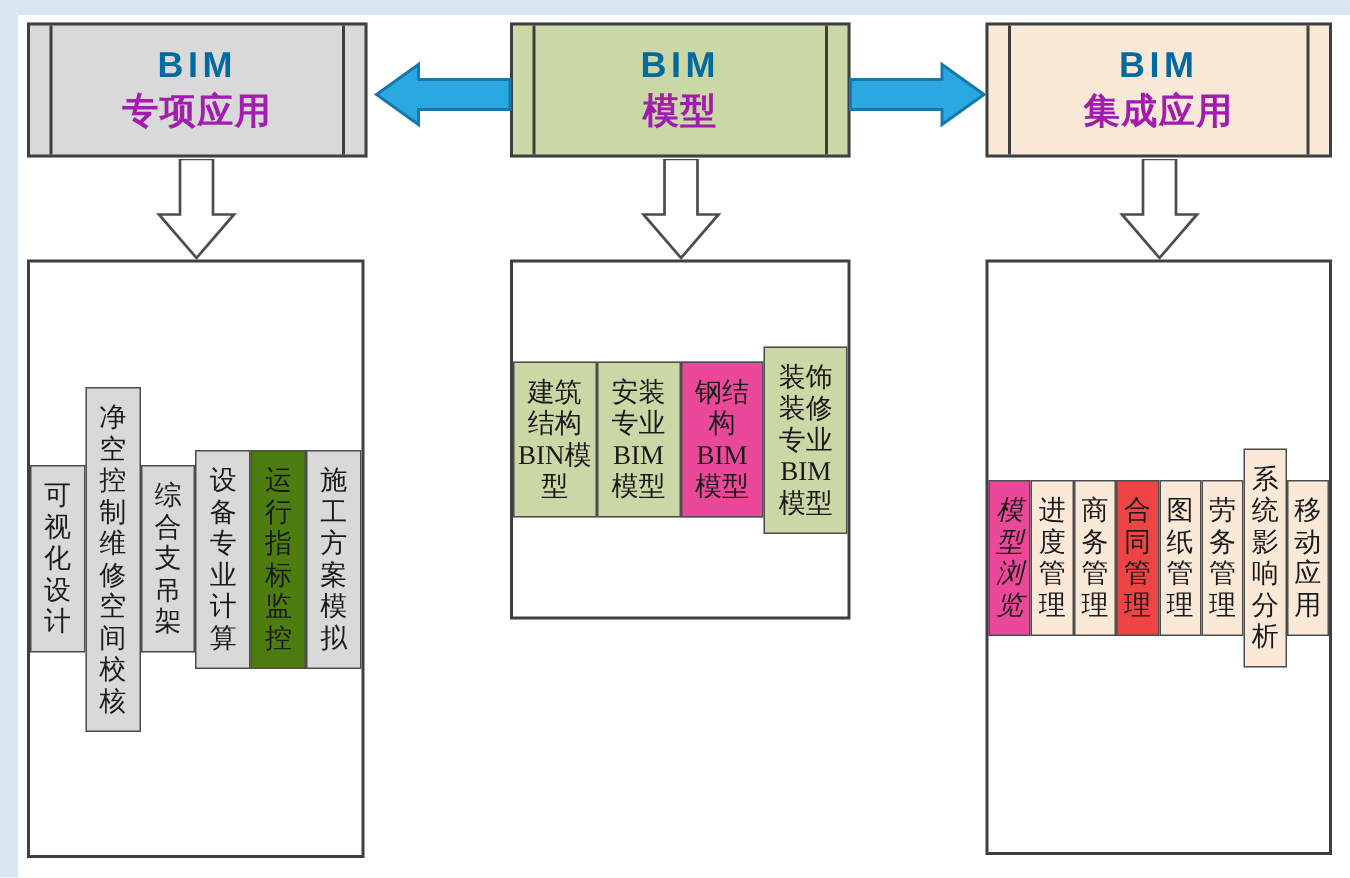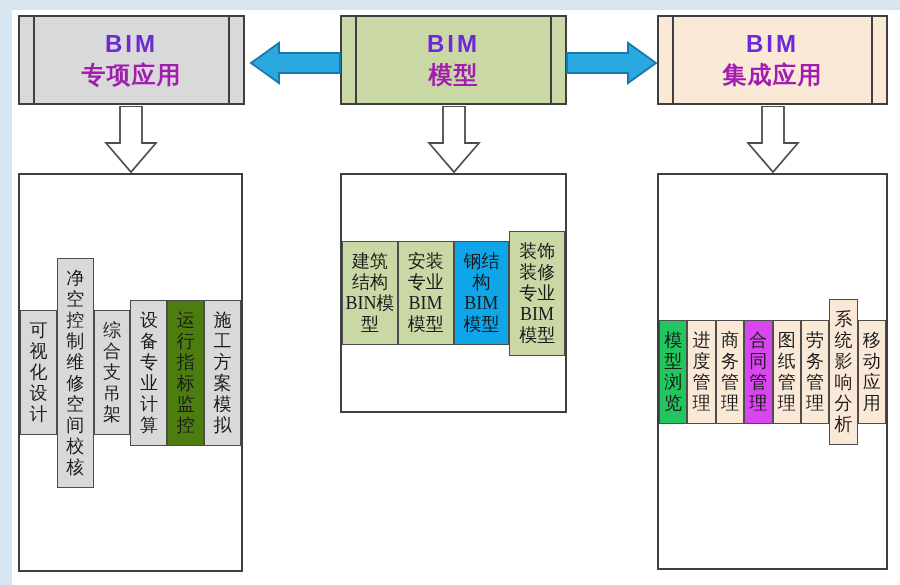--- a/index.html
+++ b/index.html
@@ -13,21 +13,21 @@
   
   .hdr{
     position:absolute;top:15px;height:90px;border:2.5px solid #3f3f3f;
     box-sizing:border-box;display:flex;flex-direction:column;align-items:center;justify-content:center;
   }
   .hdr::before,.hdr::after{
     content:"";position:absolute;top:0;bottom:0;width:2px;background:#3f3f3f;
   }
   .hdr::before{left:13px;}
   .hdr::after{right:13px;}
-  .hdr .l1{font-weight:bold;font-size:24px;letter-spacing:3px;color:#6d28d9;line-height:30px;}
+  .hdr .l1{font-weight:bold;font-size:24px;letter-spacing:3px;color:#0369a1;line-height:30px;}
   .hdr .l2{font-weight:bold;font-size:24px;color:#a21caf;line-height:32px;letter-spacing:1px;}
 
   
   .container{
     position:absolute;border:2.5px solid #3f3f3f;background:#ffffff;box-sizing:border-box;
     display:flex;flex-direction:row;justify-content:space-evenly;
     align-items:center;padding:6px 0;
   }
   .item{
     width:calc(100% - 22px);box-sizing:border-box;border:1.5px solid #4d4d4d;
@@ -81,27 +81,27 @@
     <div class="item" style="background: rgb(217, 217, 217);">综合支吊架</div>
     <div class="item" style="background: rgb(217, 217, 217);">设备专业计算</div>
     <div class="item" style="background: #4d7c0f;">运行指标监控</div>
     <div class="item" style="background: rgb(217, 217, 217);">施工方案模拟</div>
   </div>
 <div class="container" style="left:340px;top:173px;width:227px;height:240px;">
     <div class="item" style="background: rgb(201, 216, 165);">建筑结构
 BIN模型</div>
     <div class="item" style="background: rgb(201, 216, 165);">安装专业
 BIM模型</div>
-    <div class="item" style="background: #0ea5e9;">钢结构
+    <div class="item" style="background: #ec4899;">钢结构
 BIM模型</div>
     <div class="item" style="background: rgb(201, 216, 165);">装饰装修专业
 BIM模型</div>
   </div>
 <div class="container" style="left:657px;top:173px;width:231px;height:397px;">
-    <div class="item" style="background: #22c55e;">模型浏览</div>
+    <div class="item" style="background: #ec4899; font-style: italic;">模型浏览</div>
     <div class="item" style="background: rgb(251, 233, 216);">进度管理</div>
     <div class="item" style="background: rgb(251, 233, 216);">商务管理</div>
-    <div class="item" style="background: #d946ef;">合同管理</div>
+    <div class="item" style="background: #ef4444;">合同管理</div>
     <div class="item" style="background: rgb(251, 233, 216);">图纸管理</div>
     <div class="item" style="background: rgb(251, 233, 216);">劳务管理</div>
     <div class="item" style="background: rgb(251, 233, 216);">系统影响分析</div>
     <div class="item" style="background: rgb(251, 233, 216);">移动应用</div>
   </div>
 
 </body></html>

